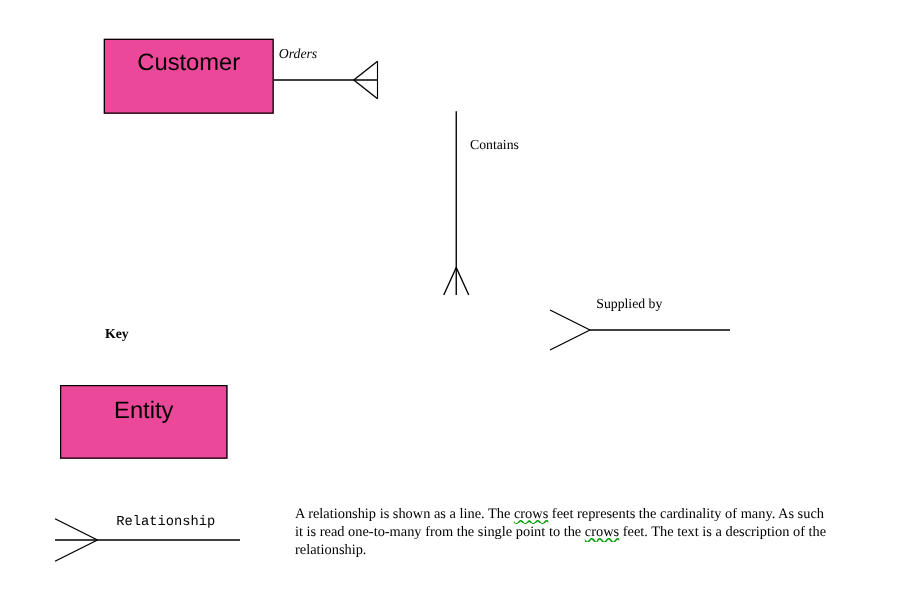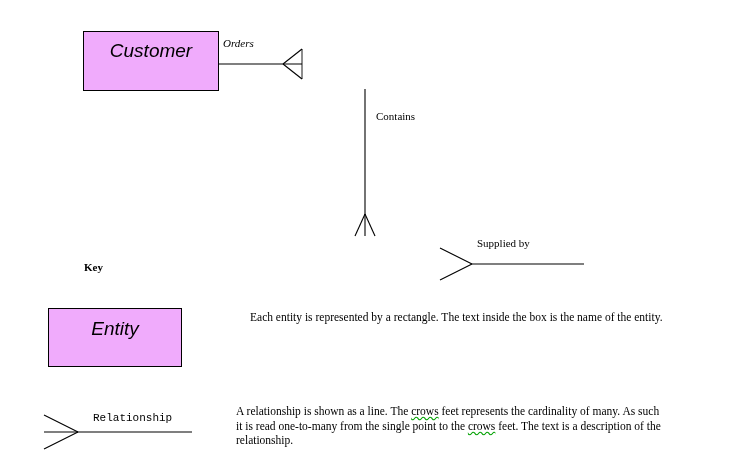--- a/index.html
+++ b/index.html
@@ -22,22 +22,21 @@
     left: 0; top: 0;
     width: 733px;
     height: 474px;
   }
 
   
   .entity-box {
     position: absolute;
     box-sizing: border-box;
     border: 1px solid #000000;
-    background: #f0abfc;
-    font-style: italic;
+    background: #ec4899;
   }
   .entity-label {
     position: absolute;
     left: 0;
     right: 0;
     text-align: center;
     font-family: "Liberation Sans", sans-serif;
     font-size: 19px;
     line-height: 22px;
     color: #000000;
@@ -141,21 +140,20 @@
   <div class="rel-label" style="left:376px; top:110px;">Contains</div>
 
   <div class="rel-label" style="left:477px; top:237px;">Supplied by</div>
 
   <div class="key-title" style="left:84px; top:261px;">Key</div>
 
   <div class="entity-box" style="left:48px; top:308px; width:134px; height:59px;">
     <span class="entity-label" style="top:9px;">Entity</span>
   </div>
 
-  <div class="desc-text" style="left:250px; top:310px; width:432px;">Each entity is represented by a rectangle. The text inside the box is the name of the entity.</div>
 
   <div class="rel-label" style="left:93px; top:412px;font-family:Liberation Mono, monospace;">Relationship</div>
 
   <div class="desc-text" style="left:236px; top:404px; width:432px;">
     <span>A relationship is  shown as a line.  The </span><span class="squiggle">crows</span><span> feet represents the cardinality of many. As such it is read one-to-many from the single point to the </span><span class="squiggle">crows</span><span> feet. The text is  a description of the relationship.</span>
   </div>
 
 </div>
 
 </body></html>

